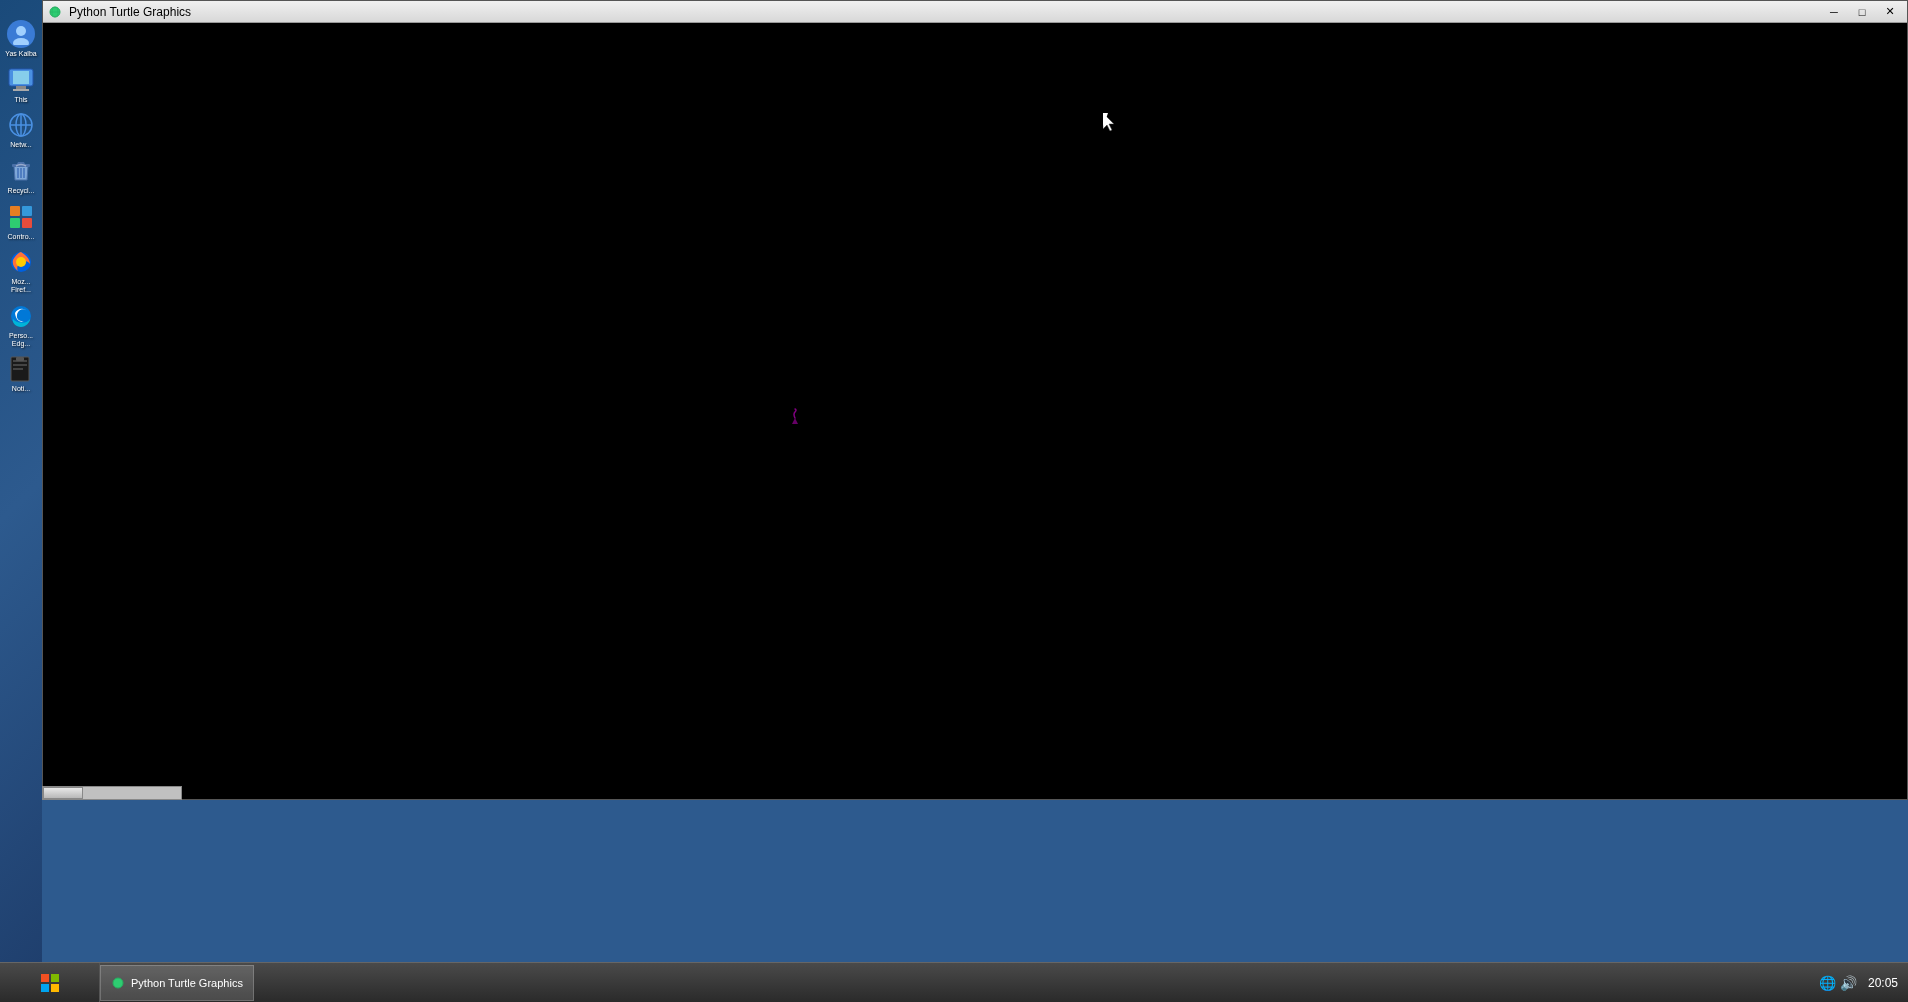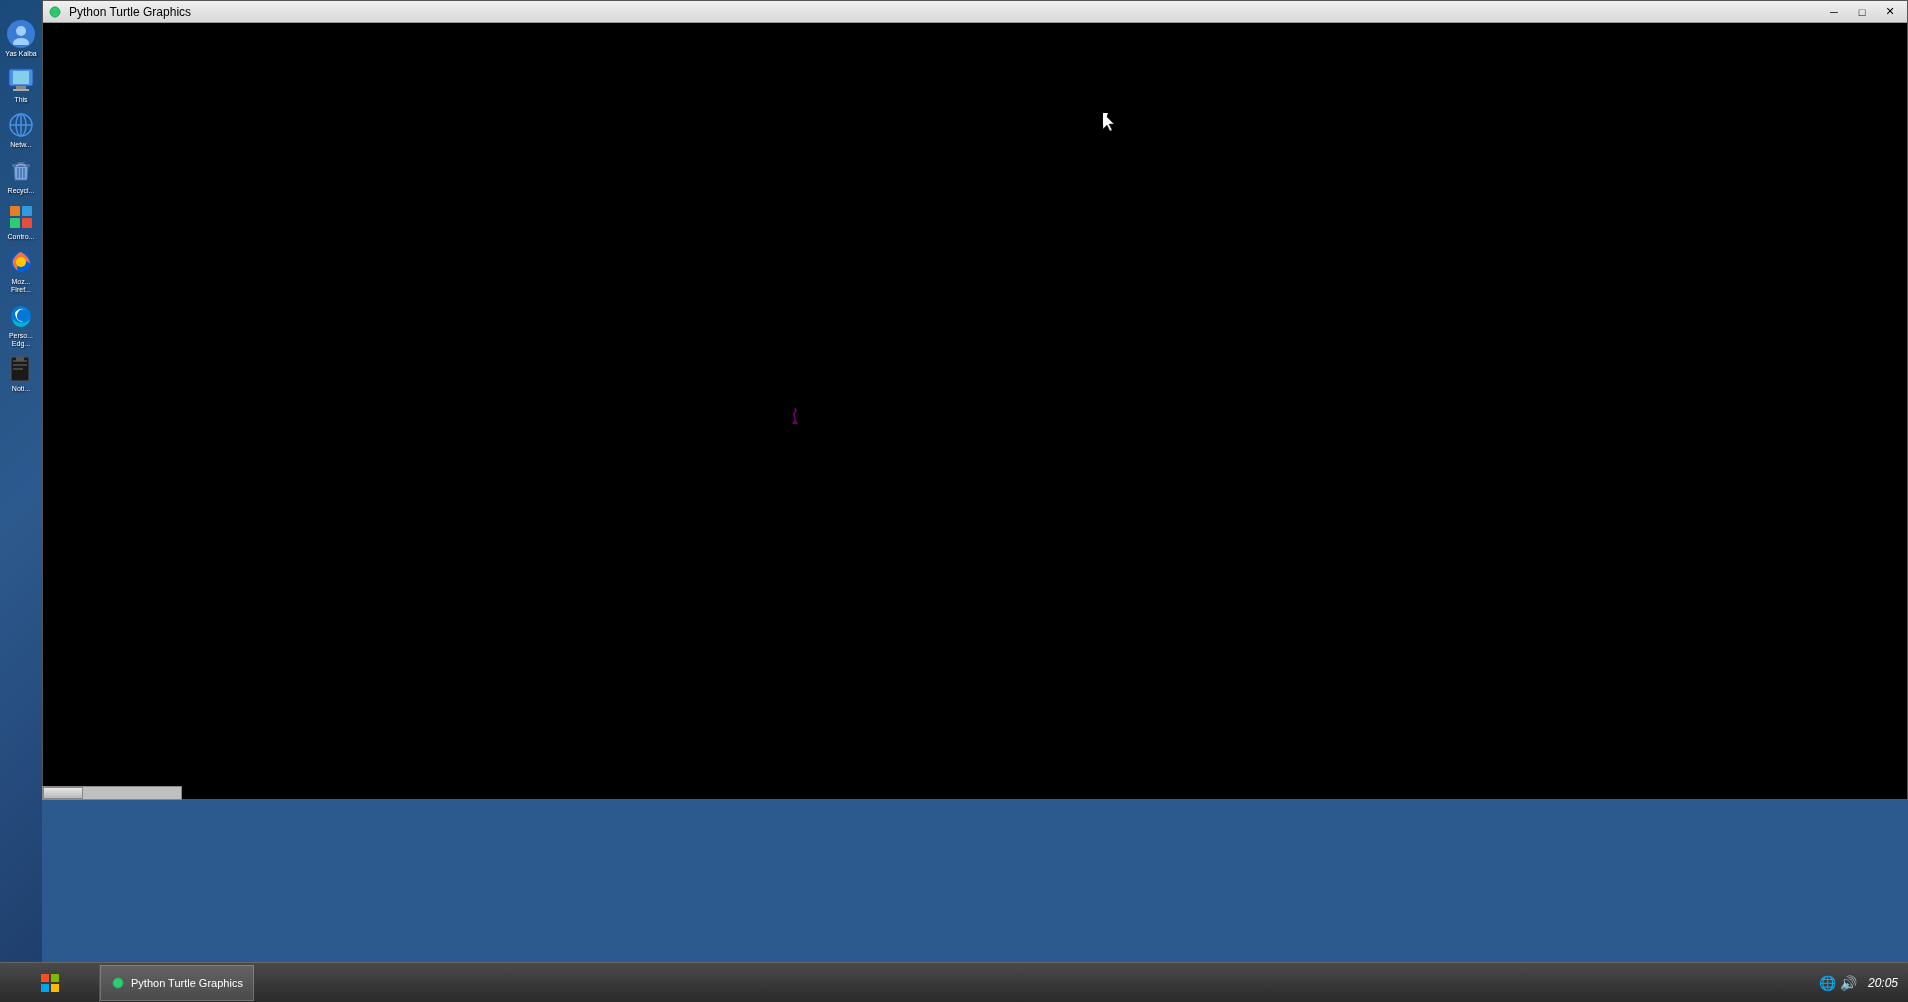--- a/index.html
+++ b/index.html
@@ -218,21 +218,20 @@
       display: flex;
       align-items: center;
       padding: 0 10px;
       gap: 10px;
     }
 
     .taskbar-clock {
       color: white;
       font-size: 11px;
       text-align: left;
-      font-style: italic;
     }
 
     .taskbar-tray {
       display: flex;
       align-items: center;
       gap: 4px;
     }
 
     
     .window-scrollbar {

